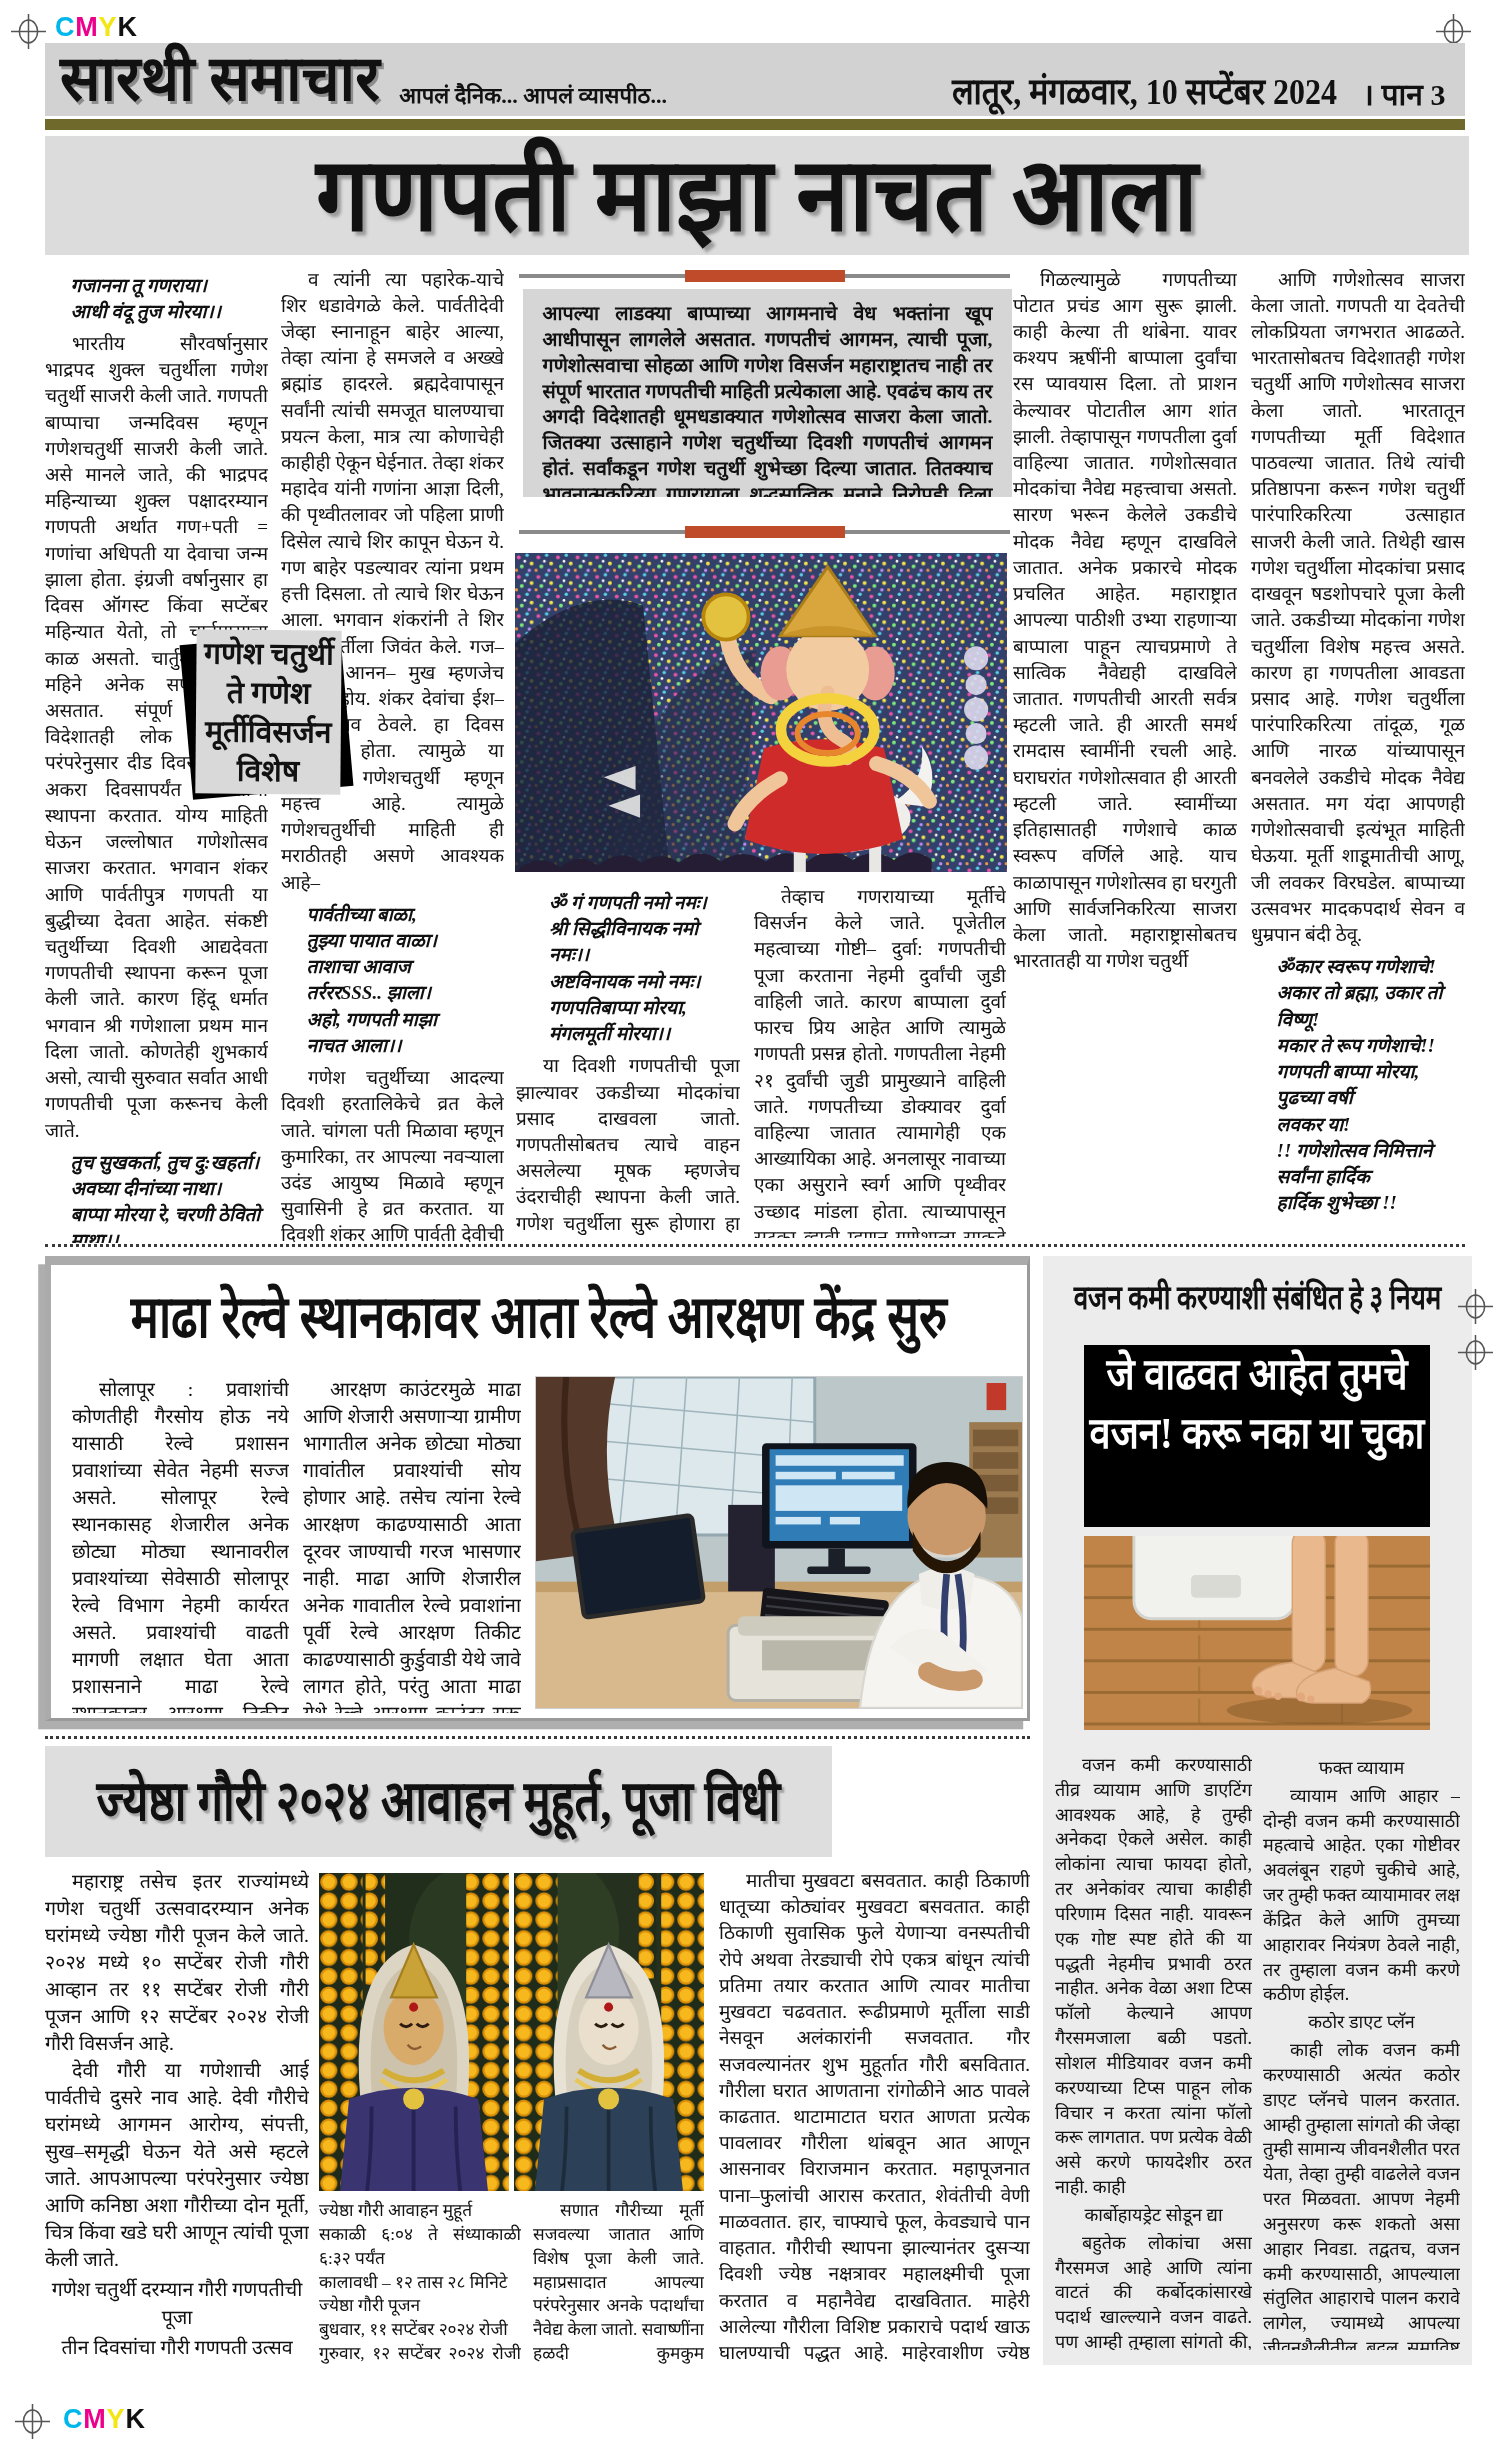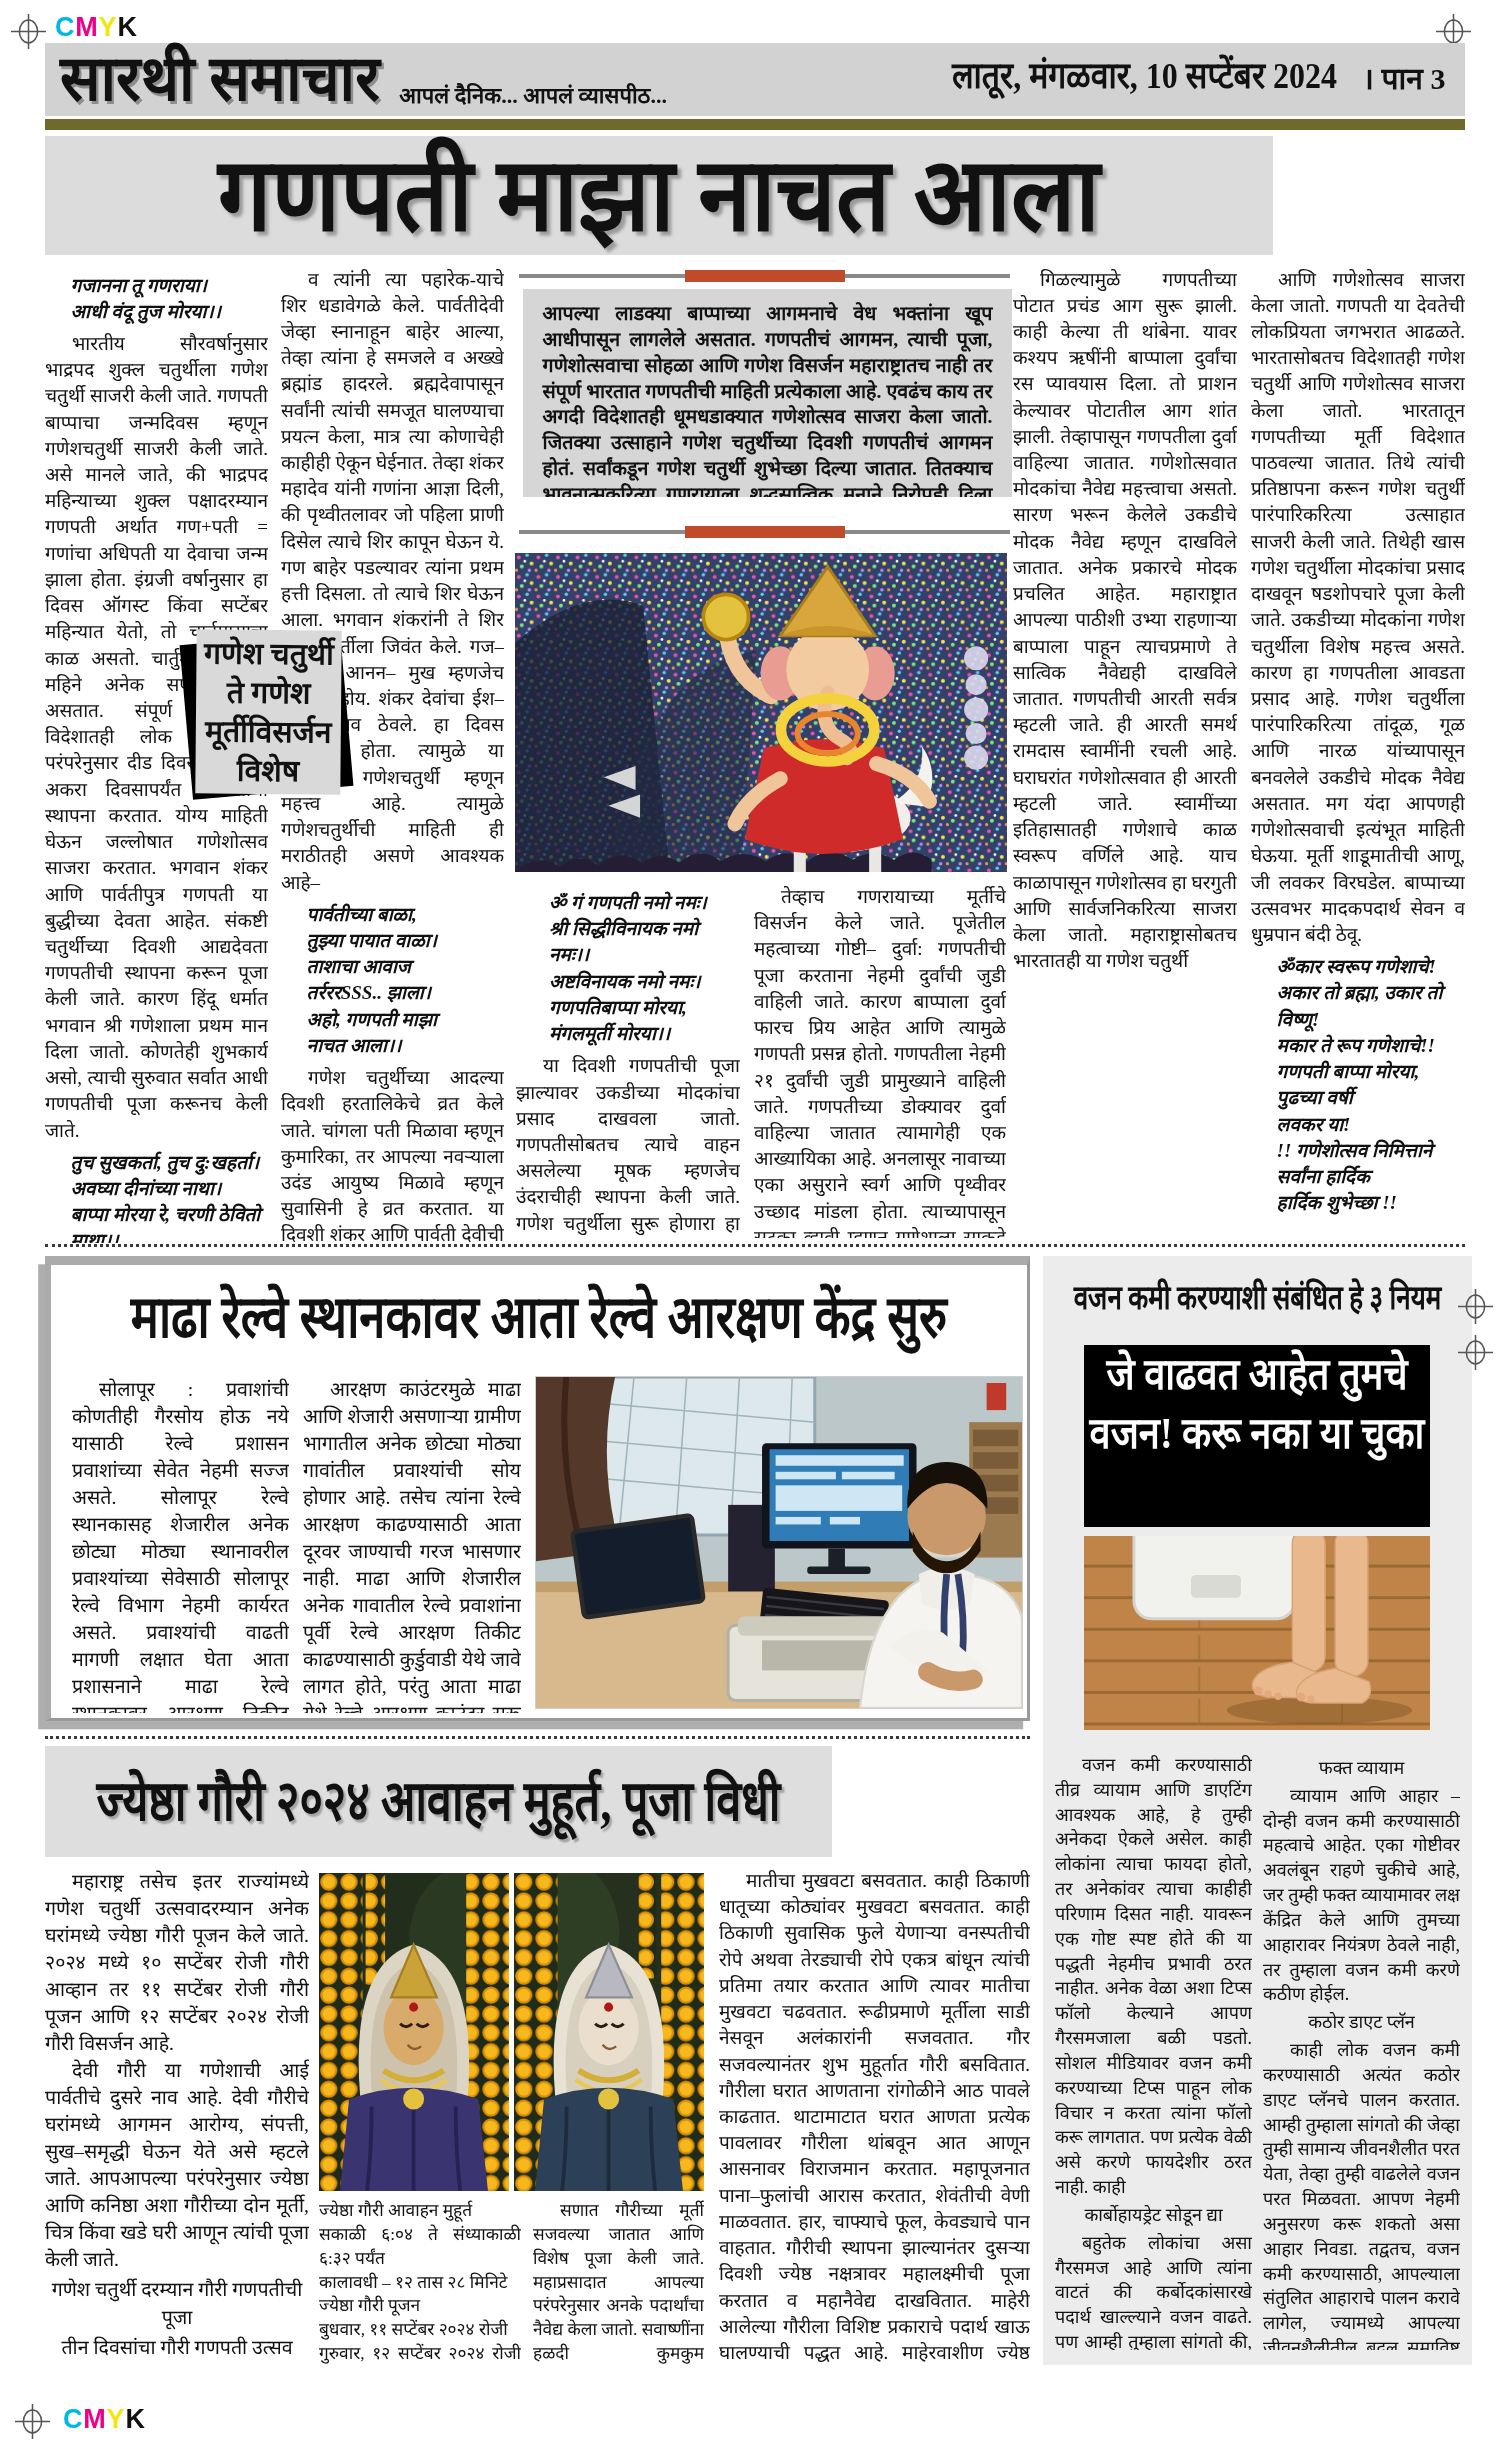--- a/index.html
+++ b/index.html
@@ -10,26 +10,26 @@
   .abs{position:absolute;}
   
   .regmark svg{display:block;}
   .cmyk{font-family:"Liberation Sans","DejaVu Sans",sans-serif;font-weight:bold;font-size:27px;letter-spacing:0.8px;margin-left:7px;}
   .cmyk .c{color:#00b7eb}.cmyk .m{color:#ec008c}.cmyk .y{color:#f2e614}.cmyk .k{color:#111}
   
   .masthead{left:45px;top:43px;width:1420px;height:73px;background:#d2d2d2;display:flex;align-items:flex-end;}
   .mast-title{font-size:60px;font-weight:900;line-height:69px;margin-left:15px;white-space:nowrap;
     text-shadow:2.3px 2.3px 0 #8d8d8d;transform:scaleY(1.05);transform-origin:bottom;}
   .mast-tag{font-size:22px;font-weight:bold;margin-left:19.6px;margin-bottom:7.5px;white-space:nowrap;}
-  .mast-right{margin-left:auto;display:flex;align-items:flex-end;margin-bottom:18px;}
+  .mast-right{margin-left:auto;display:flex;align-items:flex-end;margin-bottom:2px;}
   .mast-date{font-size:32px;font-weight:900;white-space:nowrap;transform:scaleY(1.15);transform-origin:bottom;}
   .mast-page{font-size:30px;font-weight:900;white-space:nowrap;margin:0 19.6px 0 25.6px;}
   .olivebar{left:45px;top:119px;width:1420px;height:11.3px;background:#6f6a2b;}
   
-  .band1{left:45px;top:136px;width:1228px;height:119px;background:#dcdcdc;text-align:center;}
+  .band1{left:45px;top:136px;width:1424px;height:119px;background:#dcdcdc;text-align:center;}
   .band1 .t{font-size:95px;font-weight:900;line-height:119px;white-space:nowrap;
     transform:scaleY(1.08);transform-origin:center;text-shadow:3.8px 3.8px 3px #9a9a9a;}
   
   .main{left:45px;top:262px;width:1420px;height:981px;}
   .col{position:absolute;overflow:hidden;text-align:justify;font-size:19px;line-height:1.38;}
   .col p{margin:0;text-indent:27px;}
   .verse{font-weight:bold;font-style:italic;white-space:pre-line;margin:6px 0 6px 25.6px;text-align:left;}
   .mantra{font-weight:bold;font-style:italic;white-space:pre-line;margin:6px 0 6px 33px;text-align:left;}
   .subhead{font-weight:normal;text-align:center;margin:3px 0;}
   

